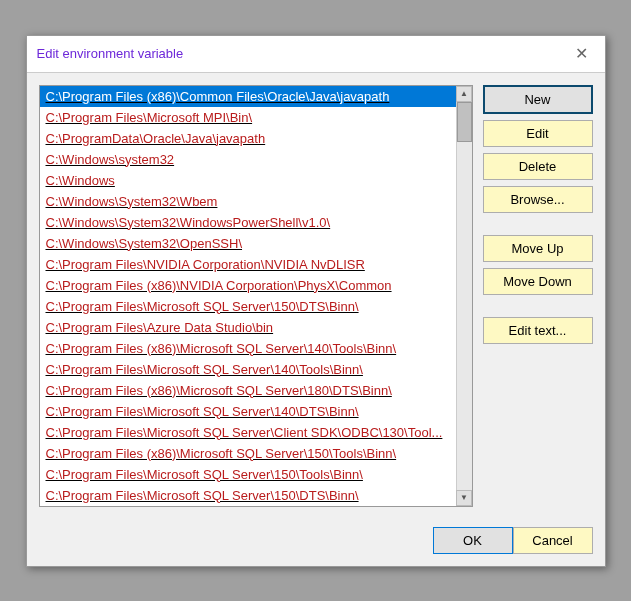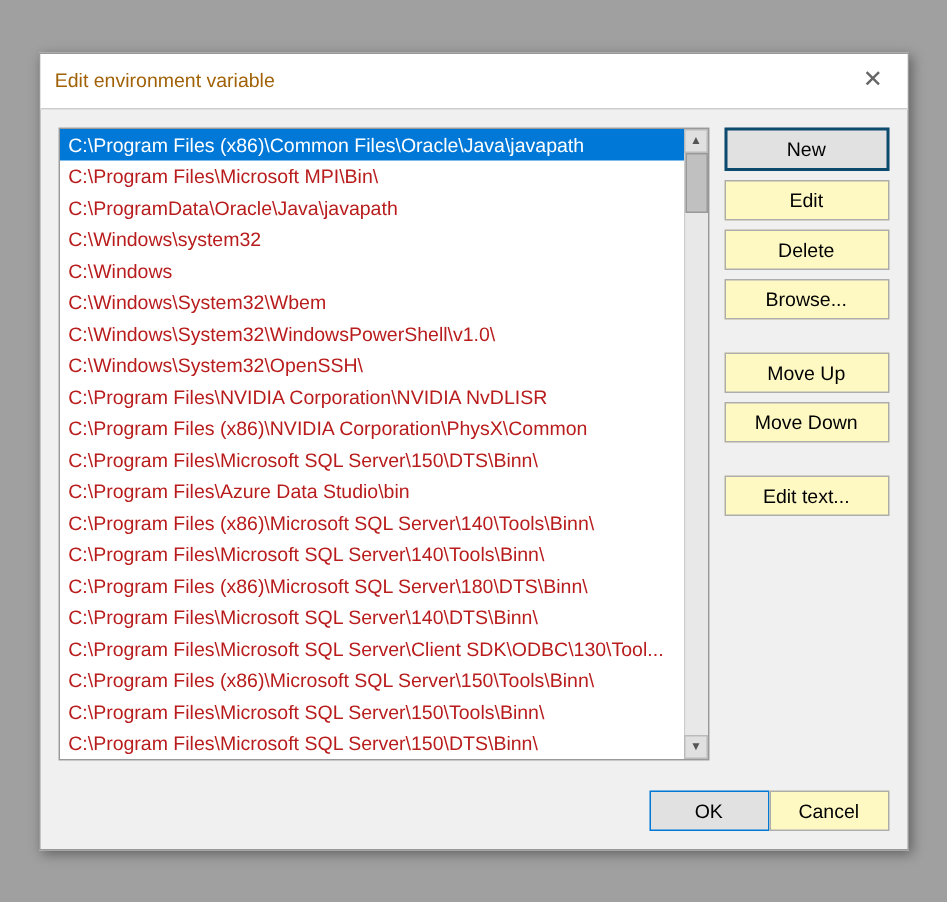--- a/index.html
+++ b/index.html
@@ -32,21 +32,21 @@
       background: #fff;
       display: flex;
       align-items: center;
       justify-content: space-between;
       padding: 8px 10px;
       border-bottom: 1px solid #ccc;
     }
 
     .title-text {
       font-size: 13px;
-      color: #a16207;
+      color: #6d28d9;
     }
 
     .close-btn {
       background: none;
       border: none;
       cursor: pointer;
       font-size: 16px;
       color: #666;
       line-height: 1;
       padding: 2px 6px;
@@ -66,20 +66,21 @@
       flex-direction: row;
       border: 1px solid #999;
       background: #fff;
       overflow: hidden;
     }
 
     .list-box {
       flex: 1;
       overflow-y: auto;
       list-style: none;
+      text-decoration: underline;
     }
 
     .list-box li {
       padding: 3px 6px;
       cursor: pointer;
       white-space: nowrap;
       overflow: hidden;
       text-overflow: ellipsis;
       color: #b91c1c;
     }

